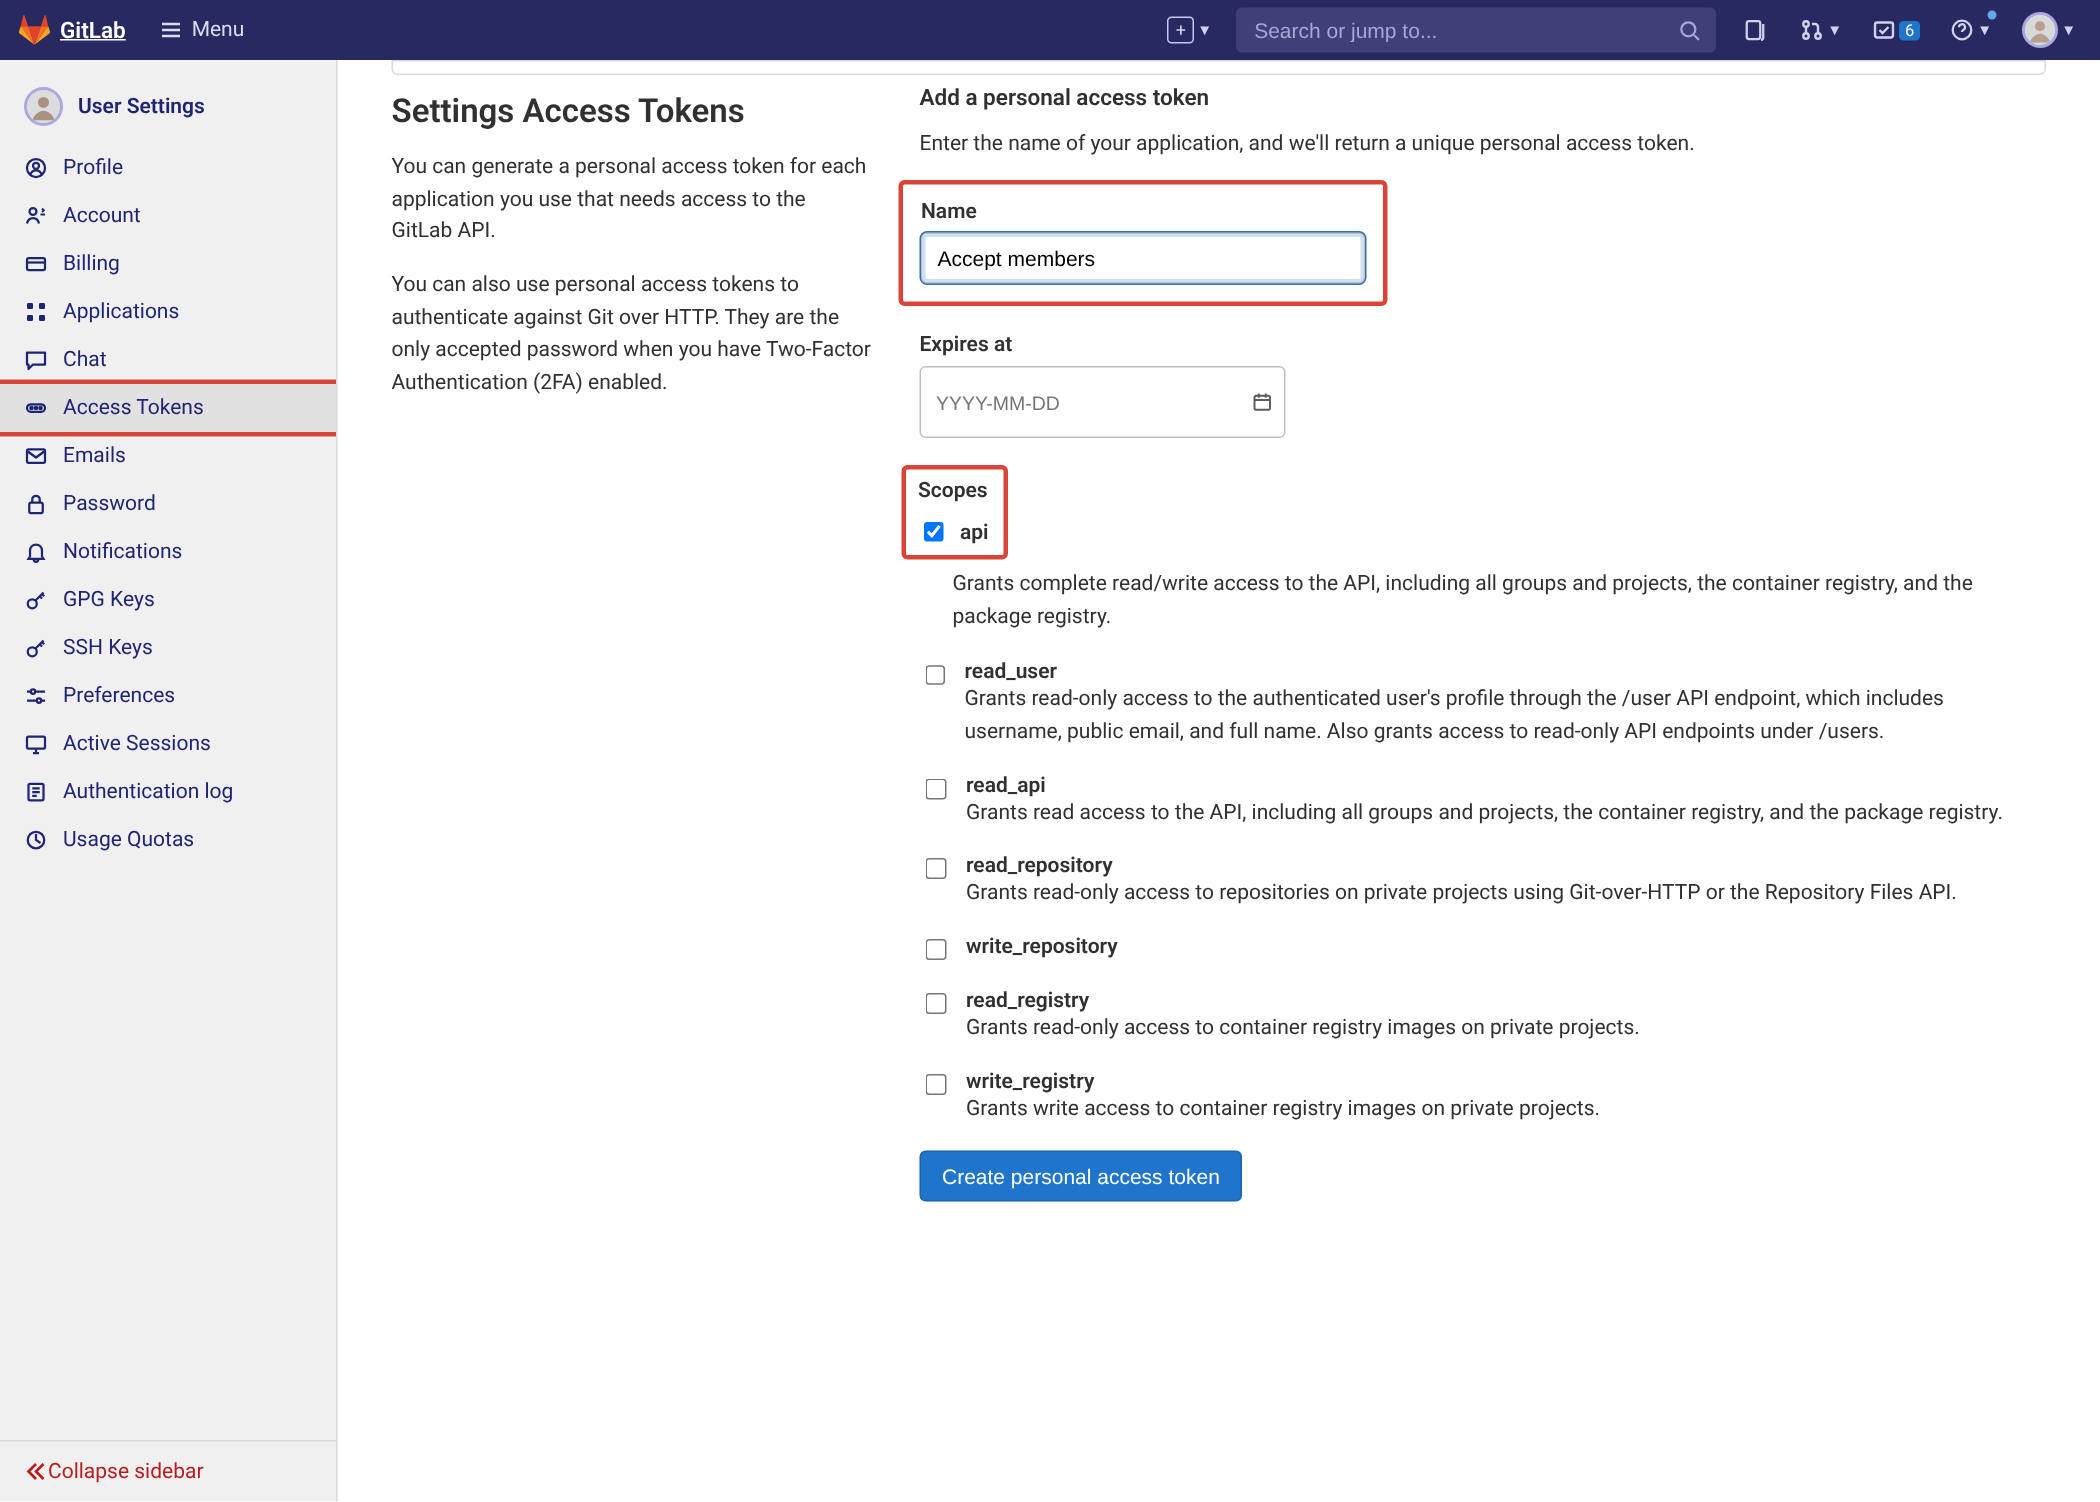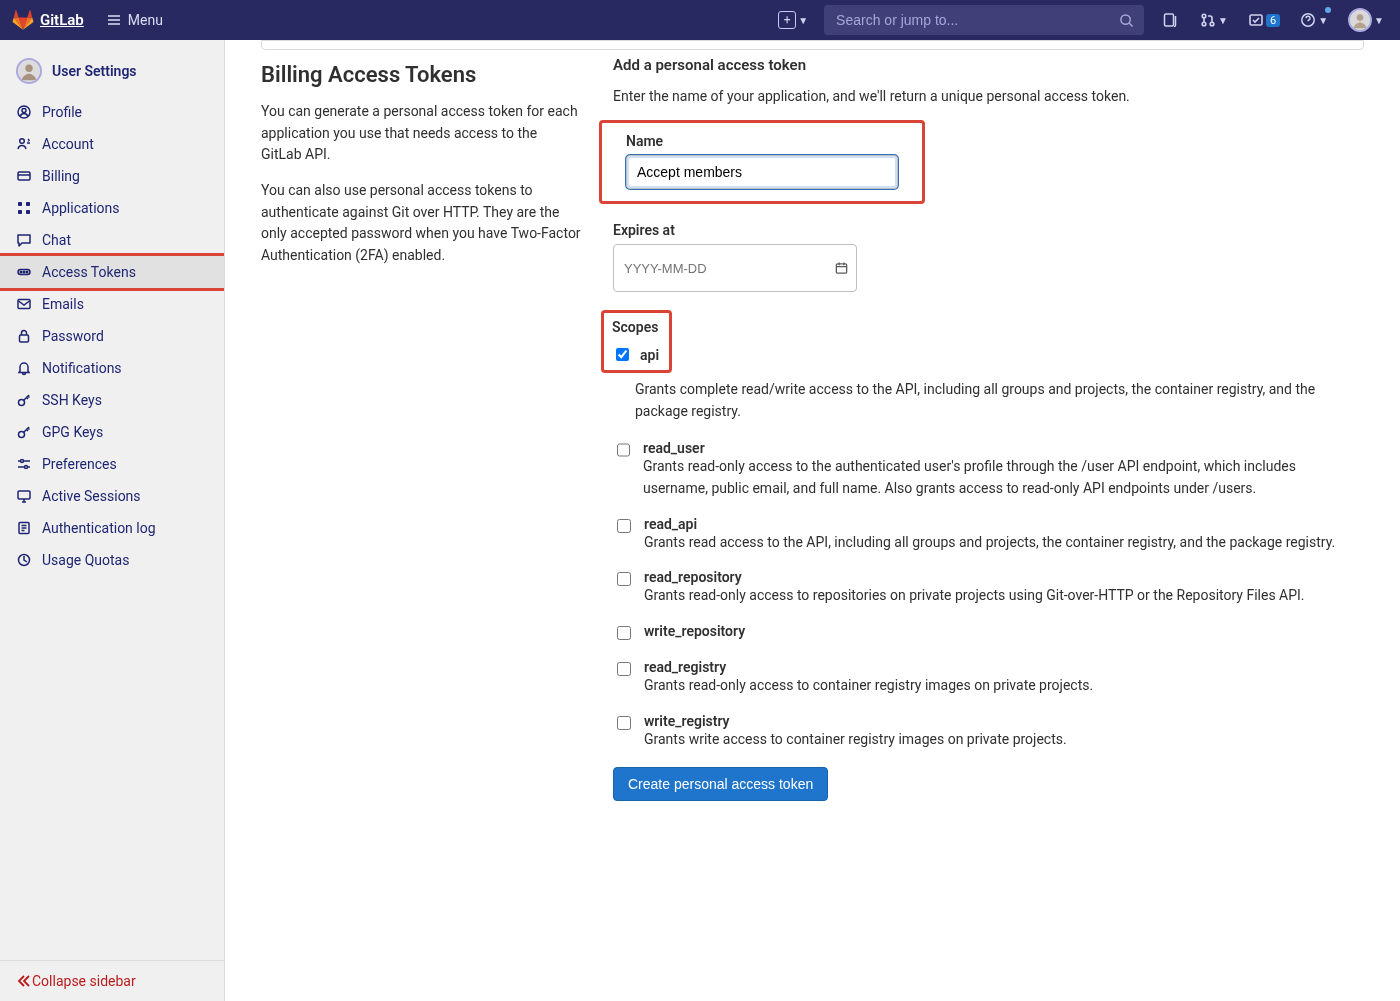--- a/index.html
+++ b/index.html
@@ -102,21 +102,21 @@
   h1.page-title { font-size:22px; font-weight:600; margin: 6px 0 14px; color:var(--gitlab-text); }
   .desc { color:var(--gitlab-text); line-height:1.55; margin-bottom:14px; }
 
   .form-title { font-weight:600; font-size:15px; margin:0 0 4px; }
   .form-sub { color:var(--gitlab-text); margin-bottom:16px; }
 
   .field-group { margin-bottom:18px; }
   .field-label { font-weight:600; margin-bottom:6px; display:block; }
 
   .hl-box {
-    border:3px solid var(--hl-red); border-radius:4px; padding:10px 24px 12px;
+    border:3px solid var(--hl-red); border-radius:4px; padding:10px 12px 12px;
     margin-left:-14px; margin-right:0; display:inline-block;
   }
   .hl-box.name-box { width:326px; }
   .text-input {
     width:300px; max-width:100%; height:34px; border:1px solid #bfbfbf; border-radius:4px;
     padding: 0 10px; font-size:14px;
     box-shadow: 0 0 0 2px #cfe0f5 inset, 0 0 0 1px #2f6fb5;
   }
   .date-wrap { position:relative; width:244px; }
   .date-input {
@@ -339,30 +339,30 @@
           </span>
         <span>Notifications</span>
       </div>
       <div class="sb-item">
         <span class="ic">
             <svg width="16" height="16" viewBox="0 0 16 16" fill="none" stroke="currentColor" stroke-width="1.5">
               <circle cx="5.5" cy="10.5" r="3"></circle>
               <path d="M7.5 8.5 13 3M10.5 5.5l1.5 1.5M12 4l1.5 1.5"></path>
             </svg>
           </span>
-        <span>SSH Keys</span>
+        <span>GPG Keys</span>
       </div>
       <div class="sb-item">
         <span class="ic">
             <svg width="16" height="16" viewBox="0 0 16 16" fill="none" stroke="currentColor" stroke-width="1.5">
               <circle cx="5.5" cy="10.5" r="3"></circle>
               <path d="M7.5 8.5 13 3M10.5 5.5l1.5 1.5M12 4l1.5 1.5"></path>
             </svg>
           </span>
-        <span>GPG Keys</span>
+        <span>SSH Keys</span>
       </div>
       <div class="sb-item">
         <span class="ic">
             <svg width="16" height="16" viewBox="0 0 16 16" fill="none" stroke="currentColor" stroke-width="1.5">
               <path d="M2 5h12M2 11h12"></path>
               <circle cx="6" cy="5" r="1.5" fill="#f0f0f0"></circle>
               <circle cx="10" cy="11" r="1.5" fill="#f0f0f0"></circle>
             </svg>
           </span>
         <span>Preferences</span>
@@ -404,21 +404,21 @@
       </span>
       <span>Collapse sidebar</span>
     </div>
   </aside>
 
   <main class="main">
     <div class="truncated-box"></div>
 
     <div class="content-row">
       <div class="col-left">
-        <h1 class="page-title">Billing Access Tokens</h1>
+        <h1 class="page-title">Settings Access Tokens</h1>
         <p class="desc">You can generate a personal access token for each application you use that needs access to the GitLab API.</p>
         <p class="desc">You can also use personal access tokens to authenticate against Git over HTTP. They are the only accepted password when you have Two-Factor Authentication (2FA) enabled.</p>
       </div>
 
       <div class="col-right">
         <p class="form-title">Add a personal access token</p>
         <p class="form-sub">Enter the name of your application, and we'll return a unique personal access token.</p>
 
         
         <div class="field-group">

